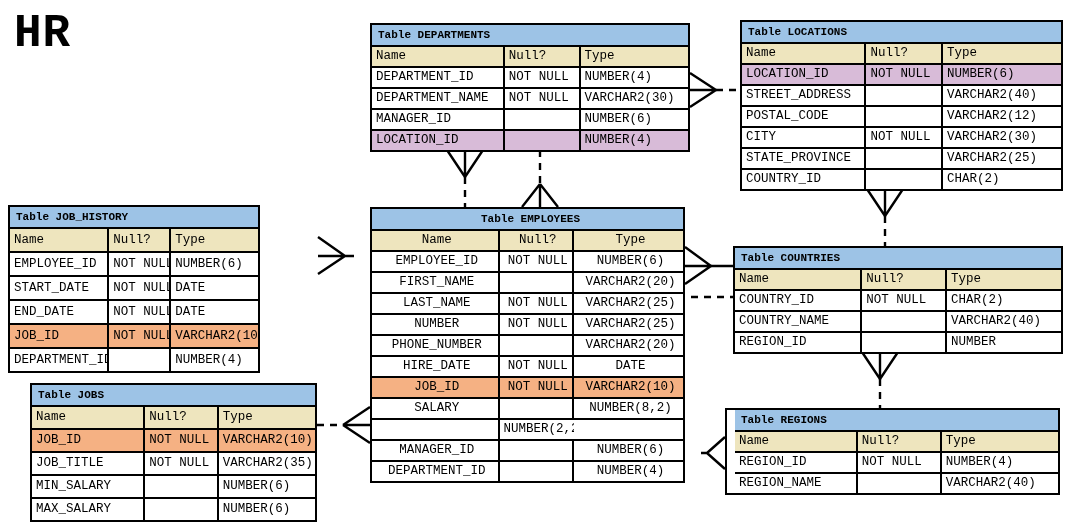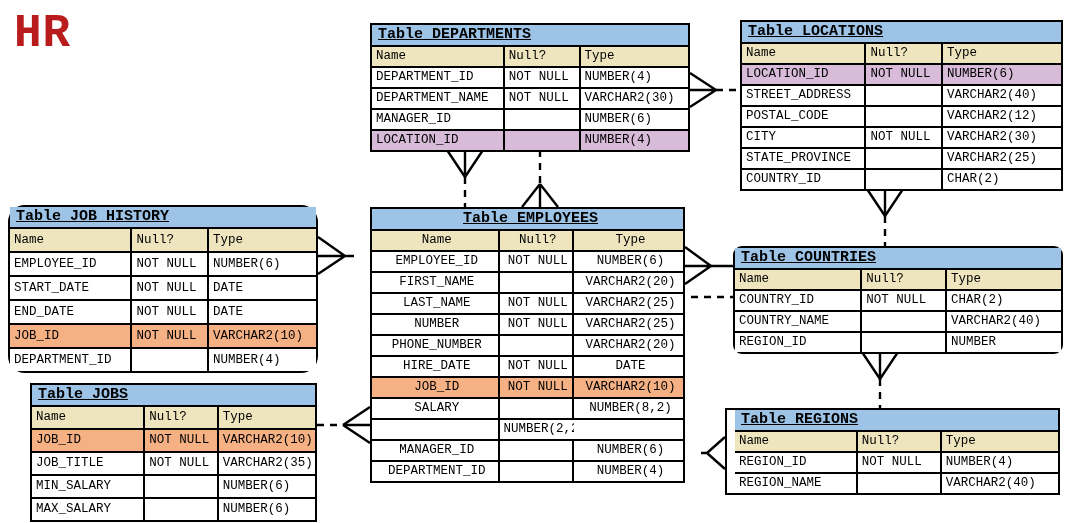--- a/index.html
+++ b/index.html
@@ -2,50 +2,50 @@
 <html style="--background: #FFFFFF; --table-title-bg: #9DC3E6; --column-header-bg: #EEE5BE; --pink-highlight: #D8BBD8; --orange-highlight: #F5B183; --border: #000000;"><head>
 <meta charset="utf-8">
 <style>
   html,body{margin:0;padding:0;background:#fff;}
   .canvas{
     position:relative;width:1065px;height:523px;background:var(--background,#fff);
     font-family:"Liberation Mono","DejaVu Sans Mono",monospace;overflow:hidden;
   }
   .schema-title{
     position:absolute;left:14px;top:8px;font-size:46px;font-weight:bold;
-    letter-spacing:1px;color:#b91c1c;
+    letter-spacing:1px;color:#000000;
   }
   .tbl{
     position:absolute;border:2px solid #000;background:#fff;box-sizing:border-box;
   }
   .tbl-title{
     height:20px;line-height:20px;background:var(--table-title-bg,#9DC3E6);
-    border-bottom:2px solid #000;font-weight:bold;padding-left:6px;font-size:15px;
-    white-space:nowrap;overflow:hidden;text-decoration:underline;
+    border-bottom:2px solid #000;font-weight:bold;padding-left:6px;font-size:11px;
+    white-space:nowrap;overflow:hidden;
   }
   .row{
     display:grid;grid-template-columns:var(--c1,42%) var(--c2,24%) 1fr;
     height:var(--rh,19px);border-bottom:2px solid #000;background:#fff;
   }
   .tbl .row:last-child{border-bottom:none;}
   .row.head{background:var(--column-header-bg,#EEE5BE);}
   .row.pink{background:var(--pink-highlight,#D8BBD8);}
   .row.orange{background:var(--orange-highlight,#F5B183);}
   .cell{
     border-right:2px solid #000;line-height:var(--rh,19px);padding-left:4px;
     font-size:12.5px;overflow:hidden;white-space:nowrap;
   }
   .cell:last-child{border-right:none;}
 
   
   #tbl-departments{left:370px;top:23px;width:320px;--c1:42%;--c2:24%;}
   #tbl-locations  {left:740px;top:20px;width:323px;--c1:39%;--c2:24%;}
-  #tbl-job-history{left:8px;  top:205px;width:310px;border-radius:17px;--c1:40%;--c2:25%;--rh:22px;}
+  #tbl-job-history{left:8px;  top:205px;width:252px;--c1:40%;--c2:25%;--rh:22px;}
   #tbl-employees  {left:370px;top:207px;width:315px;text-align:center;--c1:41%;--c2:24%;}
-  #tbl-countries  {left:733px;top:246px;width:330px;border-radius:9px;--c1:39%;--c2:26%;}
+  #tbl-countries  {left:733px;top:246px;width:330px;--c1:39%;--c2:26%;}
   #tbl-jobs       {left:30px; top:383px;width:287px;--c1:40%;--c2:26%;--rh:21px;}
   #tbl-regions    {left:725px;top:408px;width:335px;padding-left:8px;--c1:38%;--c2:26%;}
 
   .connectors{position:absolute;left:0;top:0;width:1065px;height:523px;pointer-events:none;}
   .connectors path{stroke:#000;stroke-width:2.4;fill:none;}
   .connectors path.dashed{stroke-dasharray:7 6;}
 </style>
 </head>
 <body>
 

